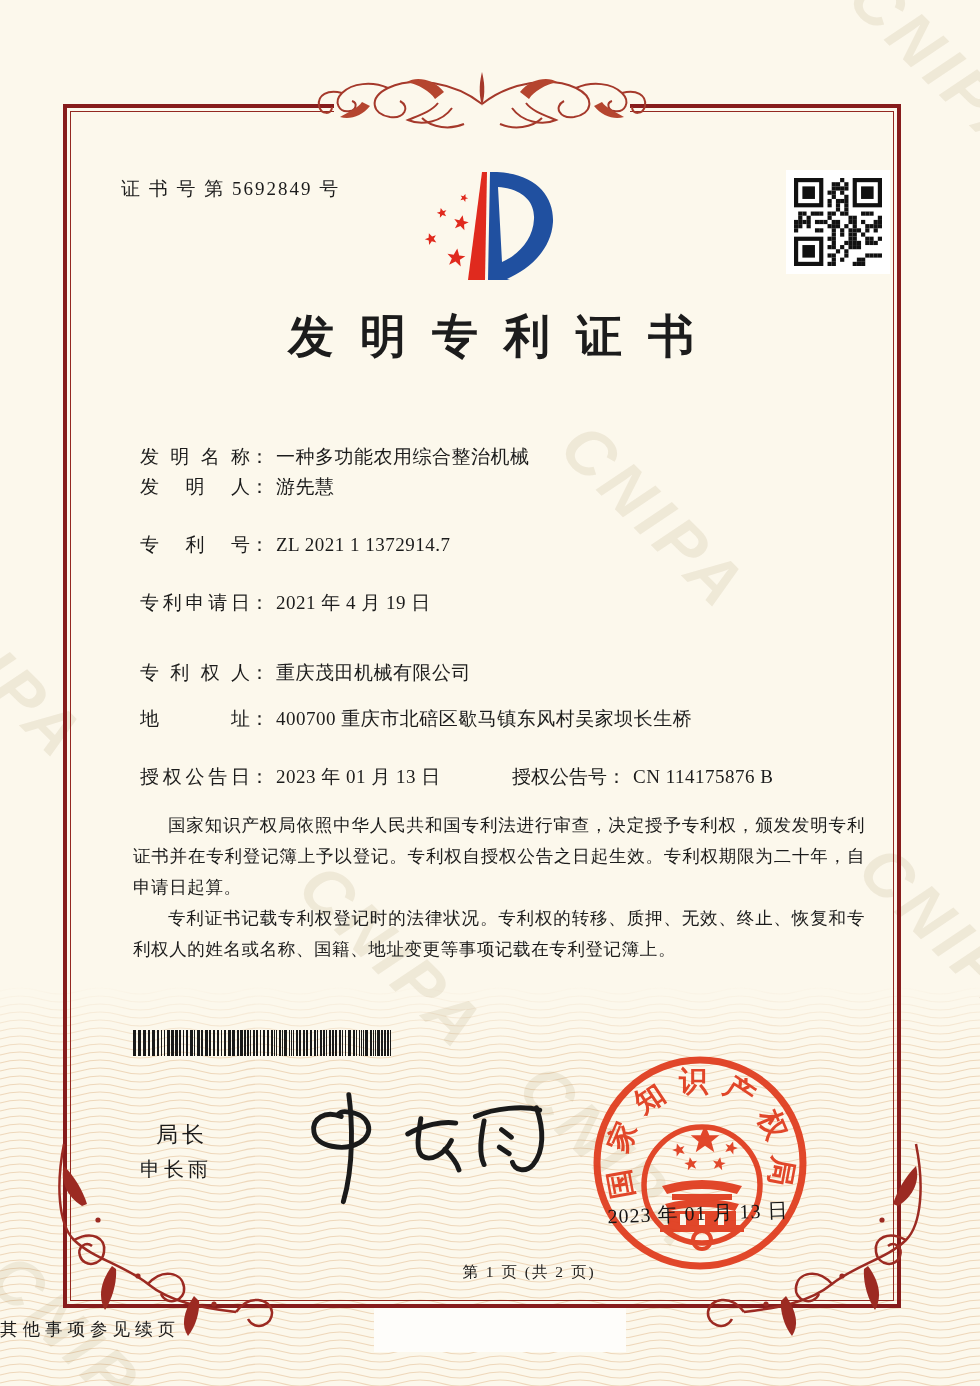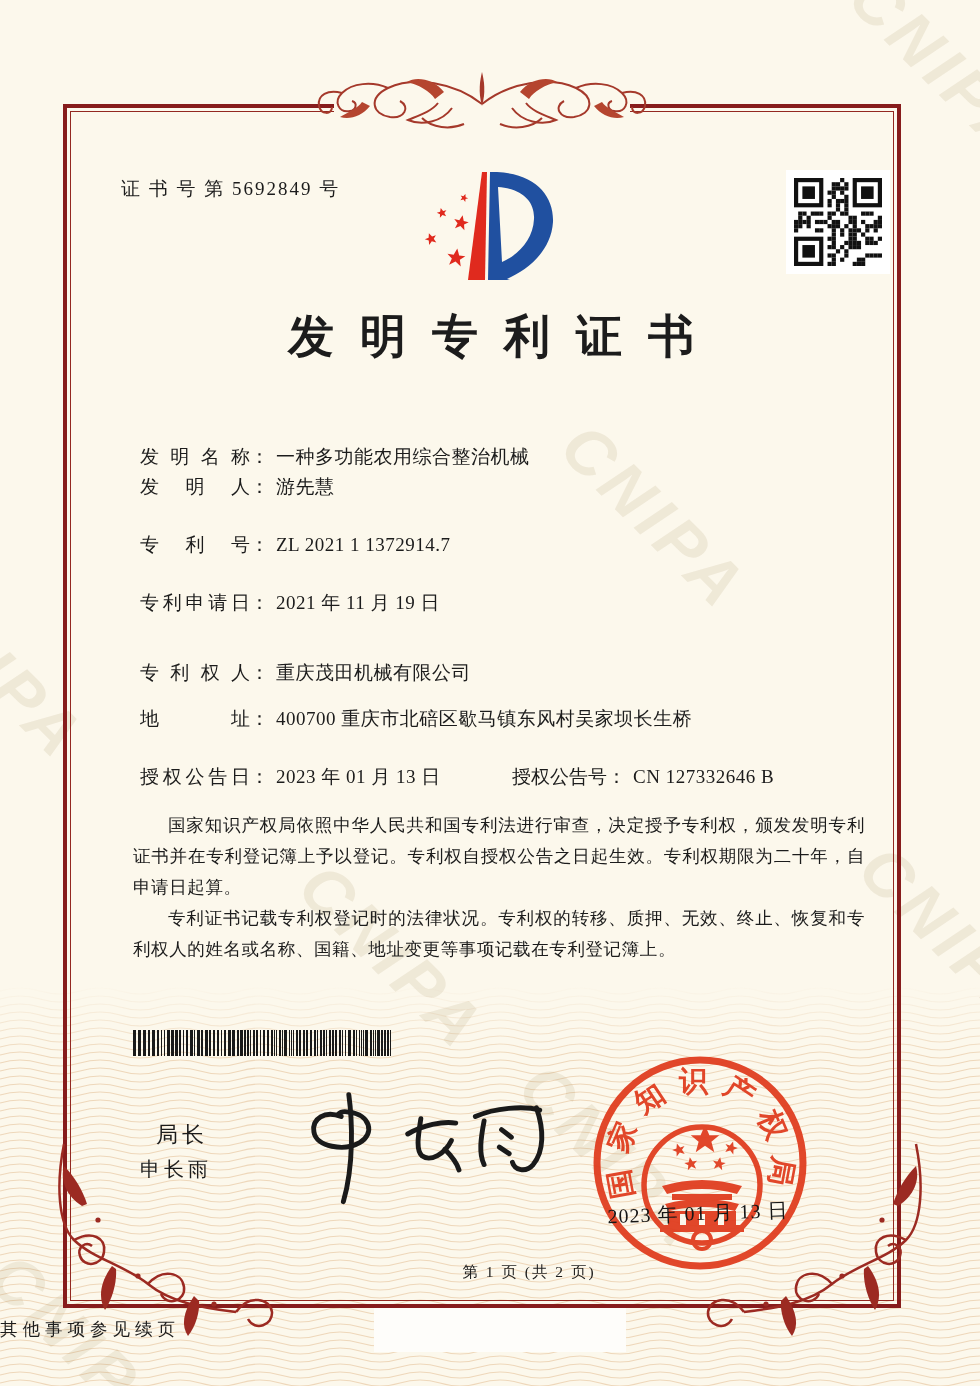--- a/index.html
+++ b/index.html
@@ -358,32 +358,32 @@
 <div class="field-row" style="top:416px;margin-top:28px;">
   <span class="f-label">发明名称</span><span class="f-colon">：</span><span class="f-value">一种多功能农用综合整治机械</span>
 </div>
 <div class="field-row" style="top:474px;">
   <span class="f-label">发明人</span><span class="f-colon">：</span><span class="f-value">游先慧</span>
 </div>
 <div class="field-row" style="top:532px;">
   <span class="f-label">专利号</span><span class="f-colon">：</span><span class="f-value">ZL 2021 1 1372914.7</span>
 </div>
 <div class="field-row" style="top:590px;">
-  <span class="f-label">专利申请日</span><span class="f-colon">：</span><span class="f-value">2021 年 11 月 19 日</span>
+  <span class="f-label">专利申请日</span><span class="f-colon">：</span><span class="f-value">2021 年 4 月 19 日</span>
 </div>
 <div class="field-row" style="top:660px;">
   <span class="f-label">专利权人</span><span class="f-colon">：</span><span class="f-value">重庆茂田机械有限公司</span>
 </div>
 <div class="field-row" style="top:706px;">
   <span class="f-label">地址</span><span class="f-colon">：</span><span class="f-value">400700  重庆市北碚区歇马镇东风村吴家坝长生桥</span>
 </div>
 <div class="field-row" style="top:764px;width:760px;">
   <span class="f-label">授权公告日</span><span class="f-colon">：</span><span class="f-value">2023 年 01 月 13 日</span>
   <span class="grant-pair2">
-    <span class="f-label">授权公告号</span><span class="f-colon">：</span><span class="f-value">CN 127332646 B</span>
+    <span class="f-label">授权公告号</span><span class="f-colon">：</span><span class="f-value">CN 114175876 B</span>
   </span>
 </div>
 
 <div class="paras">
   <p>国家知识产权局依照中华人民共和国专利法进行审查，决定授予专利权，颁发发明专利证书并在专利登记簿上予以登记。专利权自授权公告之日起生效。专利权期限为二十年，自申请日起算。</p>
   <p>专利证书记载专利权登记时的法律状况。专利权的转移、质押、无效、终止、恢复和专利权人的姓名或名称、国籍、地址变更等事项记载在专利登记簿上。</p>
 </div>
 
 <svg class="barcode" width="260" height="26" viewBox="0 0 260 26">
   <g id="barcode-bars" fill="#191919">

